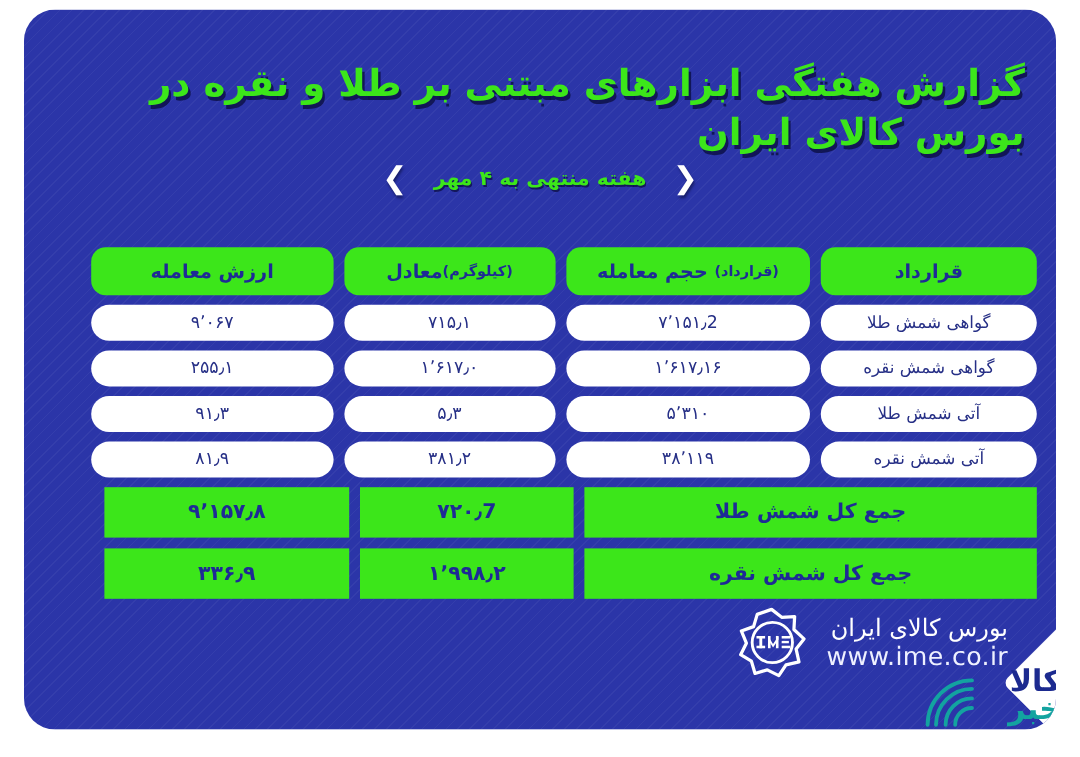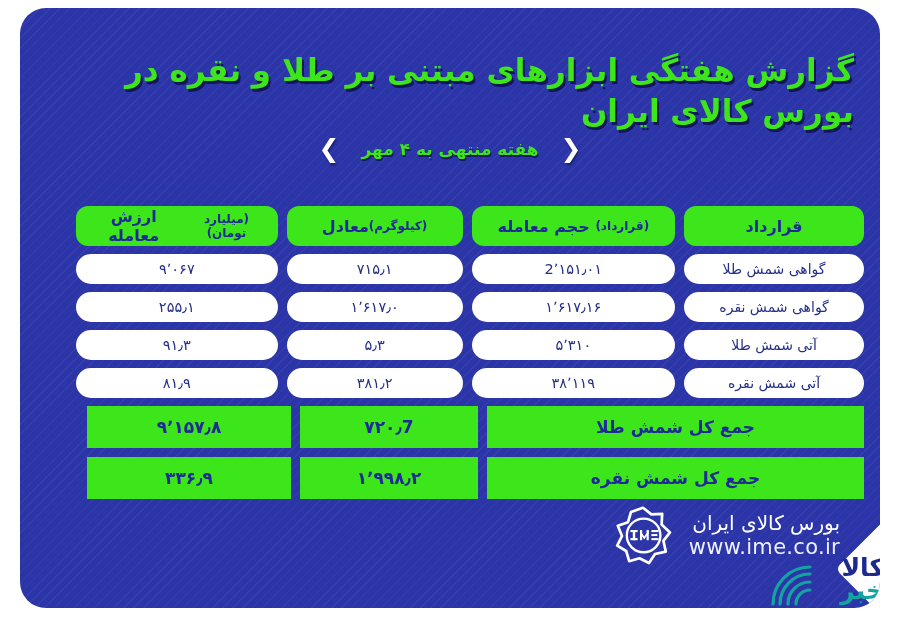--- a/index.html
+++ b/index.html
@@ -216,28 +216,27 @@
       <div class="row row-head">
         <div class="cell c-contract">قرارداد</div>
         <div class="cell c-volume">
           <span class="unit">(قرارداد)</span>&nbsp;<span>حجم معامله</span>
         </div>
         <div class="cell c-equiv">
           <span class="unit">(کیلوگرم)</span>
             <span>معادل</span>
         </div>
         <div class="cell c-value">
-          <span class="unit">(میلیارد تومان)</span>
             <span>ارزش معامله</span>
         </div>
       </div>
 
       <div class="row row-data">
         <div class="cell c-contract">گواهی شمش طلا</div>
-        <div class="cell c-volume">2٬۱۵۱٫۰۱</div>
+        <div class="cell c-volume">۷٬۱۵۱٫2</div>
         <div class="cell c-equiv">۷۱۵٫۱</div>
         <div class="cell c-value">۹٬۰۶۷</div>
       </div>
 
       <div class="row row-data">
         <div class="cell c-contract">گواهی شمش نقره</div>
         <div class="cell c-volume">۱٬۶۱۷٫۱۶</div>
         <div class="cell c-equiv">۱٬۶۱۷٫۰</div>
         <div class="cell c-value">۲۵۵٫۱</div>
       </div>

